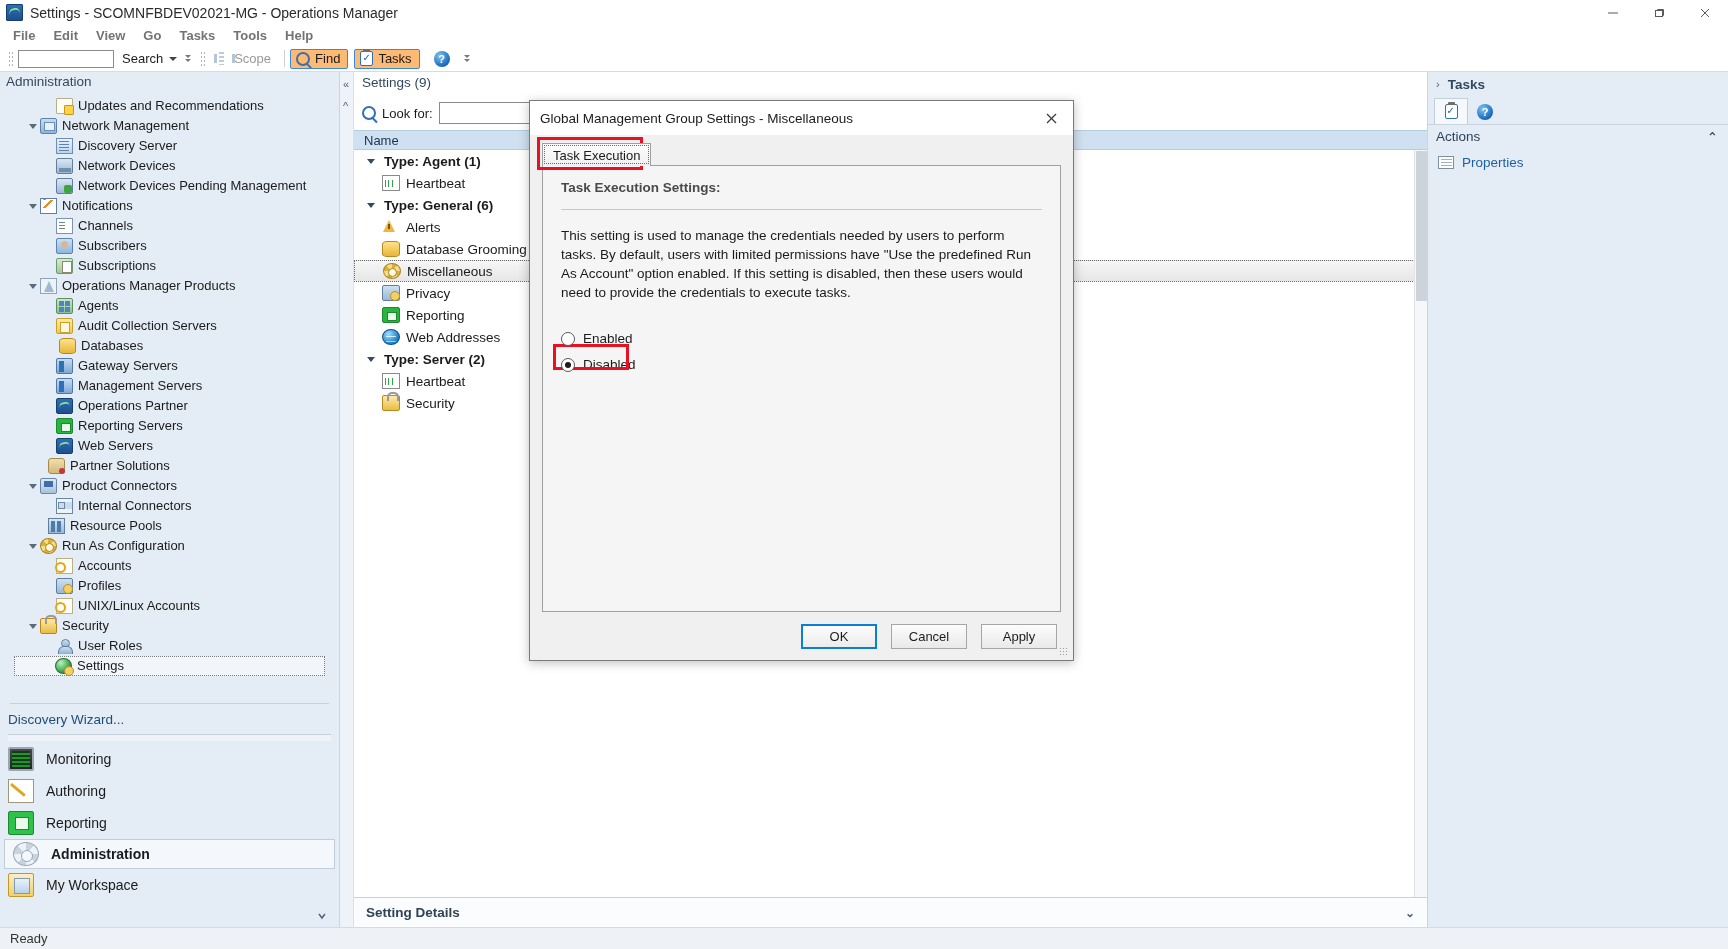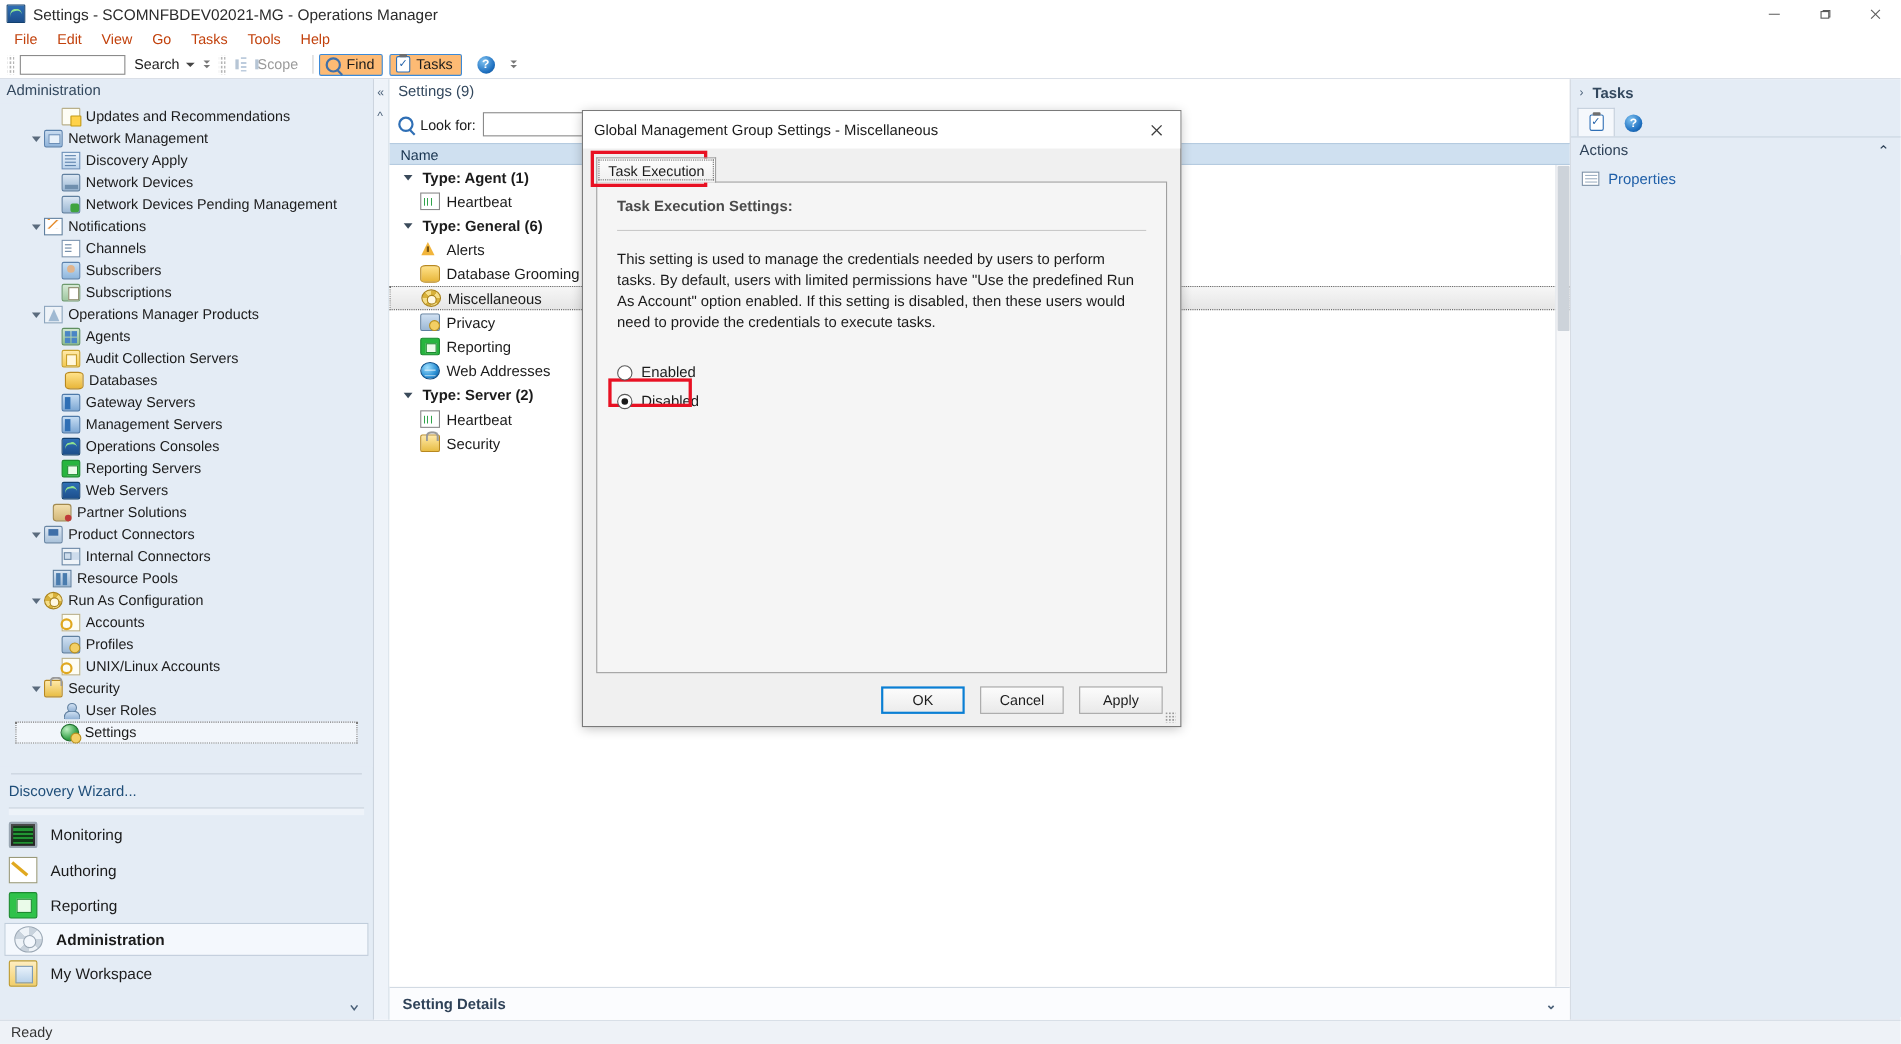--- a/index.html
+++ b/index.html
@@ -45,21 +45,21 @@
     width: 46px; height: 25px; display: flex; align-items: center; justify-content: center;
     color: #5a5a5a; font-size: 13px;
   }
   .win-btn svg { display:block; }
 
   
   .menubar {
     height: 21px; display: flex; align-items: center;
     background: #ffffff; padding-left: 4px; flex: 0 0 21px;
   }
-  .menubar .mi { padding: 2px 9px; font-size: 13px; color: #c2410c; }
+  .menubar .mi { padding: 2px 9px; font-size: 13px; color: #737373; font-weight: bold; }
 
   
   .toolbar {
     height: 26px; display: flex; align-items: center;
     background: #ffffff; padding-left: 4px; flex: 0 0 26px;
     border-bottom: 1px solid #d6dce5;
   }
   .grip { width: 6px; height: 18px; margin: 0 3px;
     background-image: radial-gradient(#b5b5b5 1px, transparent 1px);
     background-size: 3px 4px; background-position: 1px 1px; }
@@ -412,21 +412,21 @@
             <div class="tnode" style="padding-left: 26px;">
               <span class="twist">
                 <i></i>
               </span>
               <span class="tico ic ic-net"></span>
               <span class="tlabel">Network Management</span>
             </div>
             <div class="tnode" style="padding-left: 42px;">
               <span class="twist"></span>
               <span class="tico ic ic-rules"></span>
-              <span class="tlabel">Discovery Apply</span>
+              <span class="tlabel">Discovery Server</span>
             </div>
             <div class="tnode" style="padding-left: 42px;">
               <span class="twist"></span>
               <span class="tico ic ic-dev"></span>
               <span class="tlabel">Network Devices</span>
             </div>
             <div class="tnode" style="padding-left: 42px;">
               <span class="twist"></span>
               <span class="tico ic ic-devp"></span>
               <span class="tlabel">Network Devices Pending Management</span>
@@ -481,21 +481,21 @@
               <span class="tlabel">Gateway Servers</span>
             </div>
             <div class="tnode" style="padding-left: 42px;">
               <span class="twist"></span>
               <span class="tico ic ic-srv"></span>
               <span class="tlabel">Management Servers</span>
             </div>
             <div class="tnode" style="padding-left: 42px;">
               <span class="twist"></span>
               <span class="tico ic ic-console"></span>
-              <span class="tlabel">Operations Consoles</span>
+              <span class="tlabel">Operations Partner</span>
             </div>
             <div class="tnode" style="padding-left: 42px;">
               <span class="twist"></span>
               <span class="tico ic ic-report"></span>
               <span class="tlabel">Reporting Servers</span>
             </div>
             <div class="tnode" style="padding-left: 42px;">
               <span class="twist"></span>
               <span class="tico ic ic-console"></span>
               <span class="tlabel">Web Servers</span>

